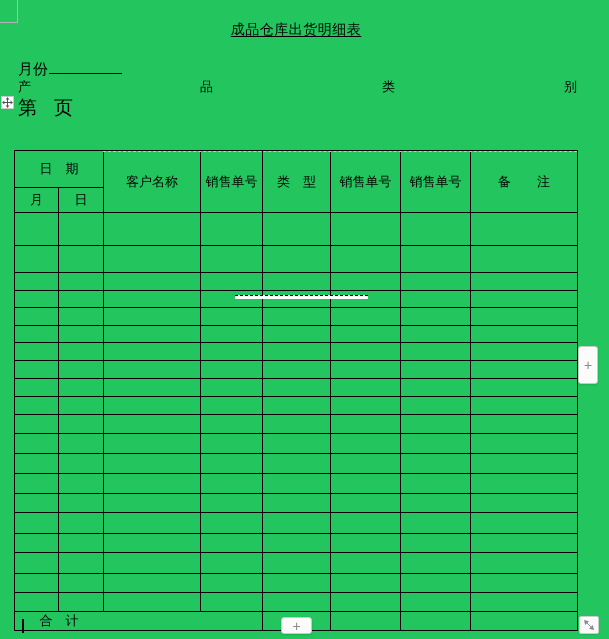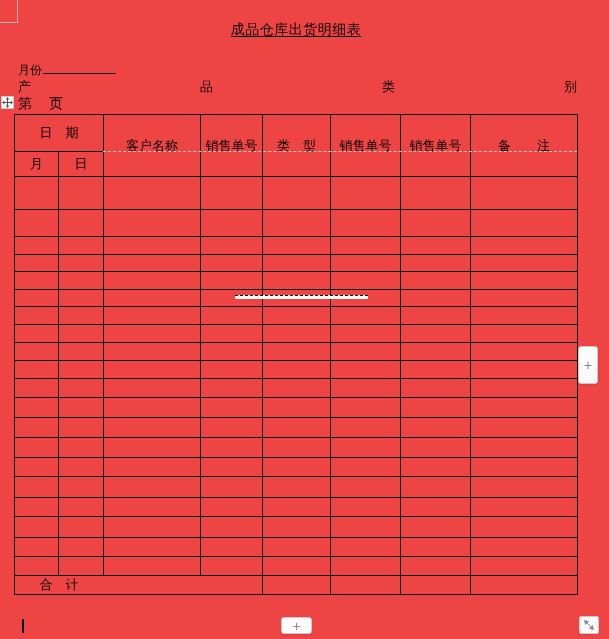--- a/index.html
+++ b/index.html
@@ -1,48 +1,48 @@
 <!DOCTYPE html>
 <html><head>
 <meta charset="utf-8">
 <style>
   html,body{margin:0;padding:0;}
   #canvas{
-    position:relative; width:609px; height:639px; background:#ef4444;
+    position:relative; width:609px; height:639px; background:#22c55e;
     font-family:"Liberation Sans","DejaVu Sans",sans-serif; color:#000;
     overflow:hidden;
   }
   
   .crop-v{position:absolute; left:17px; top:0; width:1px; height:22px; background:#b4b4b4;}
   .crop-h{position:absolute; left:0; top:22px; width:18px; height:1px; background:#b4b4b4;}
 
   .doc-title{
     position:absolute; left:0; top:21px; width:592px; text-align:center;
     font-size:14px; letter-spacing:0.5px;
   }
   .doc-title span{text-decoration:underline; text-underline-offset:2px;}
 
-  .month-line{position:absolute; left:18px; top:60px; font-size:12px;}
+  .month-line{position:absolute; left:18px; top:60px; font-size:15px;}
   .month-underline{display:inline-block; width:73px; height:13px; border-bottom:1px solid #000; margin-left:1px;}
 
   .category-line{
     position:absolute; left:18px; top:78px; width:559px;
     display:flex; justify-content:space-between; font-size:13px;
   }
-  .page-line{position:absolute; left:18px; top:95px; font-size:14px;text-align:right;}
+  .page-line{position:absolute; left:18px; top:95px; font-size:19px;text-align:right;}
   .page-line .first{margin-right:17px;}
 
   .move-handle{
     position:absolute; left:1px; top:96px; width:13px; height:13px;
     border:1px solid #c8c8c8; background:#fff; box-sizing:border-box;
     display:flex; align-items:center; justify-content:center; cursor:move;
   }
 
   .table-wrap{position:absolute; left:14px; top:114px;}
-  table.doc-table{border-collapse:collapse; table-layout:fixed; width:563px;}
+  table.doc-table{border-collapse:collapse; table-layout:fixed; width:563px;margin-top:36px;}
   table.doc-table td{
     border:1px solid #000; padding:0; font-size:13px; text-align:center;
     vertical-align:middle; overflow:hidden;
   }
   
   .merged-gridline{
     position:absolute; left:89px; top:37px; width:474px; height:0;
     border-top:1px dashed #c8c8c8; pointer-events:none;
   }
   

